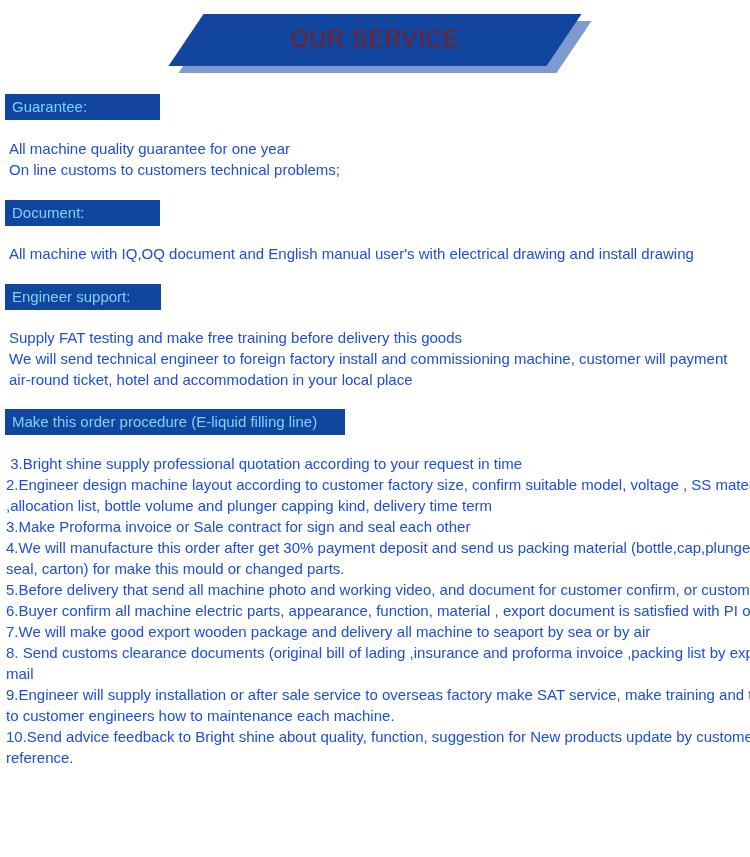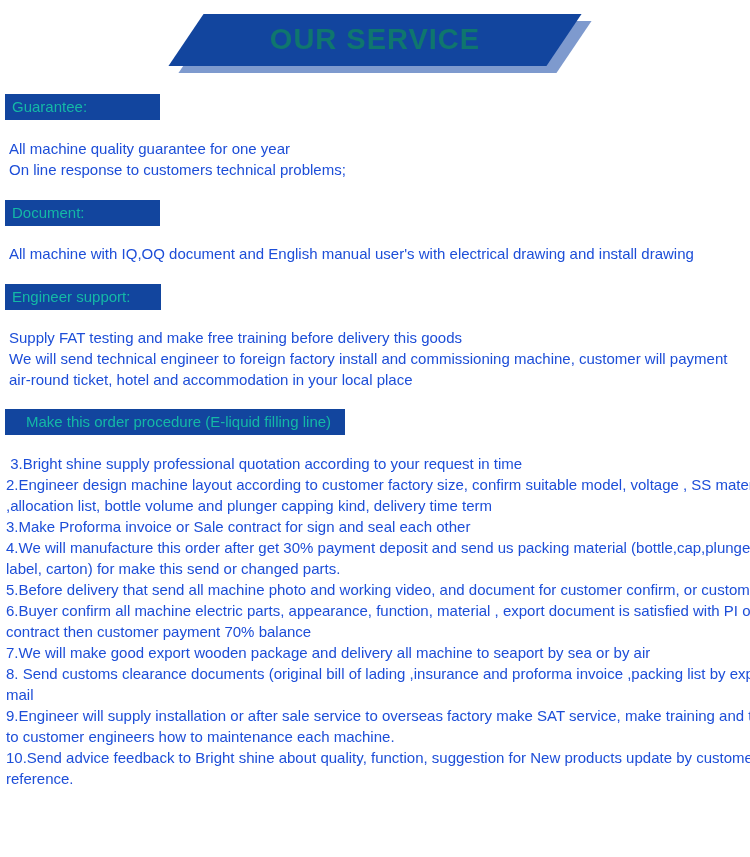--- a/index.html
+++ b/index.html
@@ -17,34 +17,34 @@
     position:absolute;left:10px;top:7px;width:100%;height:100%;
     background:#7e9ace;transform:skewX(-34deg);
   }
   .banner-main{
     position:absolute;left:0;top:0;width:100%;height:100%;
     background:#12459e;transform:skewX(-34deg);
   }
   .banner-title{
     position:absolute;left:0;top:50%;width:100%;
     transform:translateY(-52%);
-    text-align:center;color:#0f766e;
-    font-size:29px;letter-spacing:1px;font-weight:700;
+    text-align:center;color:#7f1d1d;
+    font-size:23px;letter-spacing:1px;font-weight:400;
   }
   
   .sec-head{
     position:absolute;left:5px;height:26px;line-height:26px;
-    background:#12459e;color:#14b8a6;font-size:15px;
+    background:#12459e;color:#7dd3fc;font-size:15px;
     padding-left:7px;box-sizing:border-box;
     white-space:nowrap;overflow:hidden;
   }
   #head-guarantee{top:94px;width:155px;}
   #head-document{top:200px;width:155px;}
   #head-technical{top:284px;width:156px;}
-  #head-procedure{top:409px;width:340px;text-align:center;}
+  #head-procedure{top:409px;width:340px;}
   
   .para{
     position:absolute;left:9px;right:0;
     font-size:15px;line-height:21px;color:#1d4ed8;
   }
   .para .tline{white-space:pre;}
   #para-guarantee{top:138px;}
   #para-document{top:243px;}
   #para-technical{top:327px;}
   #para-procedure{top:453px;left:6px;}
@@ -56,21 +56,21 @@
 
   <div class="banner">
     <div class="banner-shadow"></div>
     <div class="banner-main"></div>
     <div class="banner-title">OUR SERVICE</div>
   </div>
 
   <div class="sec-head" id="head-guarantee">Guarantee:</div>
   <div class="para" id="para-guarantee">
       <div class="tline">All machine quality guarantee for one year</div>
-      <div class="tline">On line response to customers technical problems;</div>
+      <div class="tline">On line customs to customers technical problems;</div>
     </div>
 
   <div class="sec-head" id="head-document">Document:</div>
   <div class="para" id="para-document">
       <div class="tline">All machine with IQ,OQ document and English manual user's with electrical drawing and install drawing</div>
     </div>
 
   <div class="sec-head" id="head-technical">Engineer support:</div>
   <div class="para" id="para-technical">
       <div class="tline">Supply FAT testing and make free training before delivery this goods</div>
@@ -78,24 +78,23 @@
       <div class="tline">air-round ticket, hotel and accommodation in your local place</div>
     </div>
 
   <div class="sec-head" id="head-procedure">Make this order procedure (E-liquid filling line)</div>
   <div class="para" id="para-procedure">
       <div class="tline"> 3.Bright shine supply professional quotation according to your request in time</div>
       <div class="tline">2.Engineer design machine layout according to customer factory size, confirm suitable model, voltage , SS material</div>
       <div class="tline">,allocation list, bottle volume and plunger capping kind, delivery time term</div>
       <div class="tline">3.Make Proforma invoice or Sale contract for sign and seal each other</div>
       <div class="tline">4.We will manufacture this order after get 30% payment deposit and send us packing material (bottle,cap,plunger,</div>
-      <div class="tline">label, carton) for make this send or changed parts.</div>
+      <div class="tline">seal, carton) for make this mould or changed parts.</div>
       <div class="tline">5.Before delivery that send all machine photo and working video, and document for customer confirm, or customer will</div>
       <div class="tline">6.Buyer confirm all machine electric parts, appearance, function, material , export document is satisfied with PI or sale</div>
-      <div class="tline">contract then customer payment 70% balance</div>
       <div class="tline">7.We will make good export wooden package and delivery all machine to seaport by sea or by air</div>
       <div class="tline">8. Send customs clearance documents (original bill of lading ,insurance and proforma invoice ,packing list by express</div>
       <div class="tline">mail</div>
       <div class="tline">9.Engineer will supply installation or after sale service to overseas factory make SAT service, make training and teach</div>
       <div class="tline">to customer engineers how to maintenance each machine.</div>
       <div class="tline">10.Send advice feedback to Bright shine about quality, function, suggestion for New products update by customers'</div>
       <div class="tline">reference.</div>
     </div>
 
 </div>

